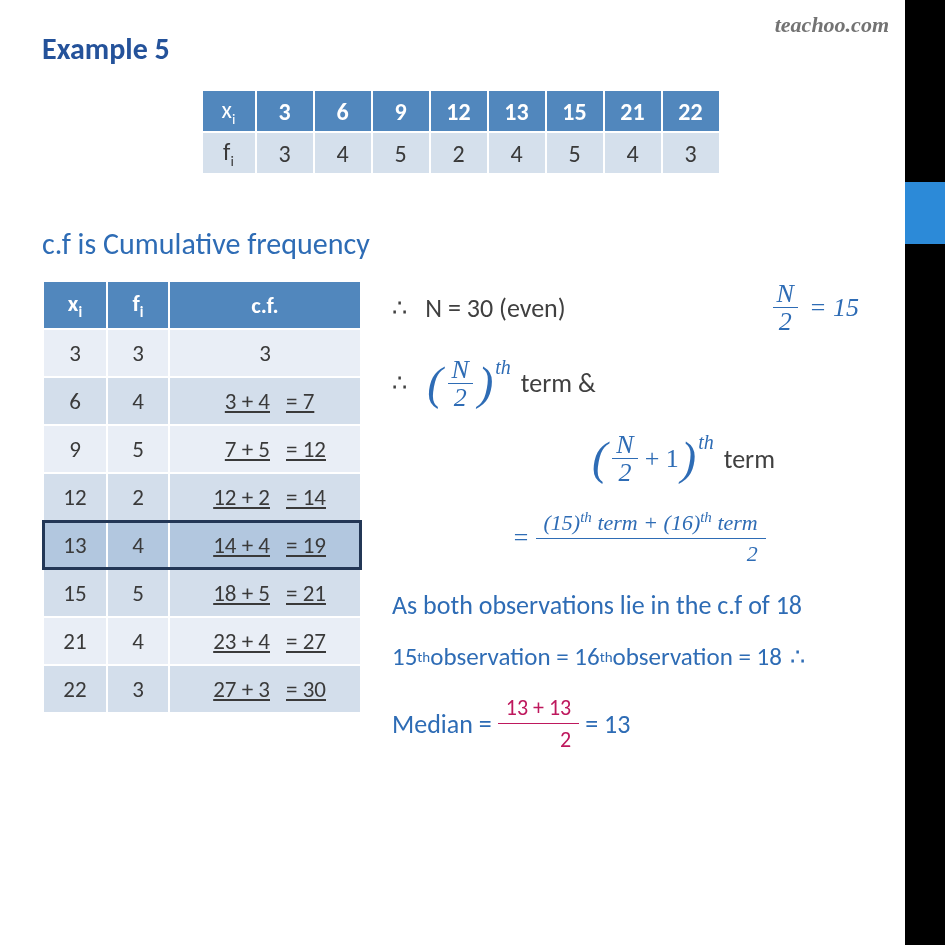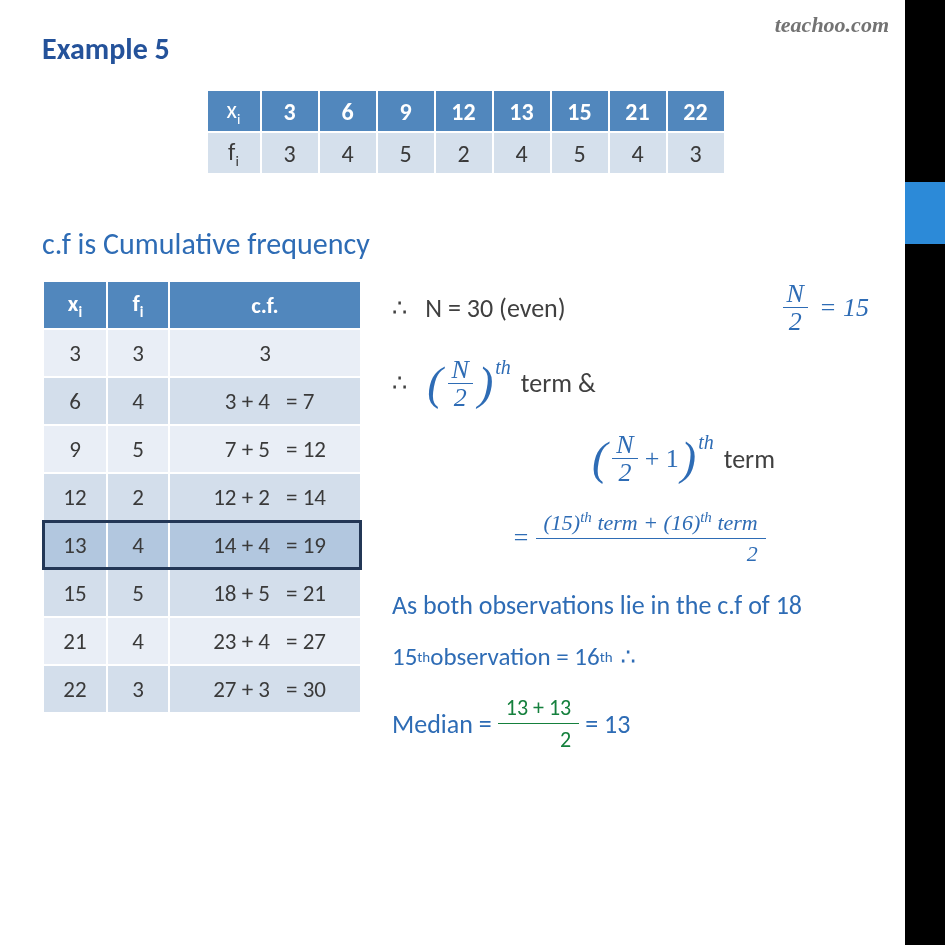--- a/index.html
+++ b/index.html
@@ -6,21 +6,21 @@
   body {
     font-family: Calibri, 'Segoe UI', Arial, sans-serif;
     width: 945px;
     height: 945px;
     position: relative;
     background: #fff;
     color: #3b3b3b;
     overflow: hidden;
   }
   .page {
-    padding: 30px 16px 30px 42px;
+    padding: 30px 26px 30px 42px;
     width: 905px;
     position: relative;
   }
   .side-accent {
     position: absolute;
     right: 0; top: 0; bottom: 0;
     width: 40px;
     background: #000;
   }
   .side-accent::before {
@@ -91,21 +91,21 @@
     height: 46px; vertical-align: middle;
   }
   table.cft th.xi { width: 62px; }
   table.cft th.fi { width: 60px; }
   table.cft th.cf { width: 190px; }
   table.cft td { height: 46px; vertical-align: middle; }
   table.cft tr:nth-child(odd) td { background: #e9eef6; }
   table.cft tr:nth-child(even) td { background: #d3deeb; }
   table.cft tr.hrow td { background: #b2c7df; }
   table.cft tr.hrow { outline: 3px solid #233756; outline-offset: -1px; }
-  .cfcell { display: inline-flex; gap: 16px; align-items: center; justify-content: center; }
+  .cfcell { display: inline-flex; gap: 16px; align-items: center; justify-content: center; text-decoration: underline; }
   .cfcell .expr { min-width: 78px; text-align: right; }
   .cfcell .res { min-width: 52px; text-align: left; }
 
   
   .mathcol { flex: 1; font-size: 26px; color: #404040; }
   .mathcol .row { margin-bottom: 20px; display: flex; align-items: center; flex-wrap: wrap; }
   .mathcol .there { font-family: 'Cambria Math', serif; margin-right: 10px; font-size: 24px; }
   .frac {
     display: inline-flex; flex-direction: column;
     align-items: center; vertical-align: middle;
@@ -309,26 +309,27 @@
         </span>
       </div>
 
       <div class="row note">As both observations lie in the c.f of 18</div>
 
       <div class="row note obs15">
         <span>15</span>
           <span class="sup">th</span>
           <span> observation = 16</span>
           <span class="sup">th</span>
+          <span> observation = 18</span>
         <span class="there" style="margin-left:8px">∴</span>
       </div>
 
       <div class="row note">
         <span>Median =</span>
-        <span class="widefrac" style="color:#15803d">
+        <span class="widefrac" style="color:#be185d">
           <span class="top" style="font-style:normal">13 + 13</span>
           <span class="bot">2</span>
         </span>
         <span style="color:#2e6cb5">= 13</span>
       </div>
 
     </div>
   </div>
 
 </div>

